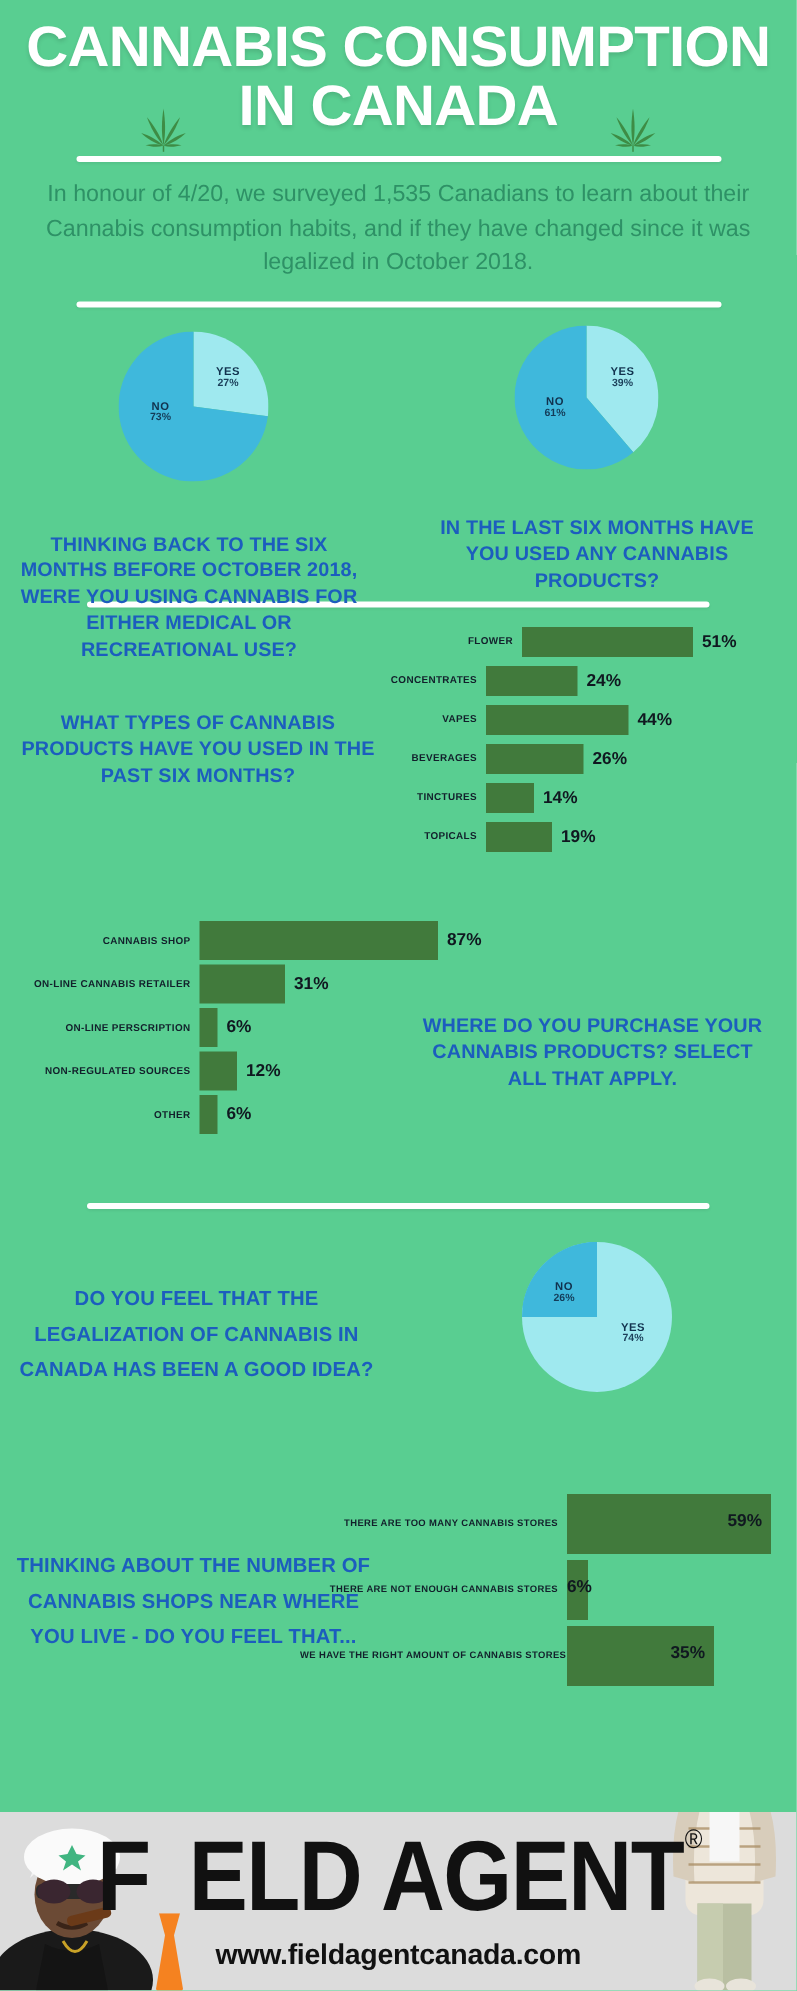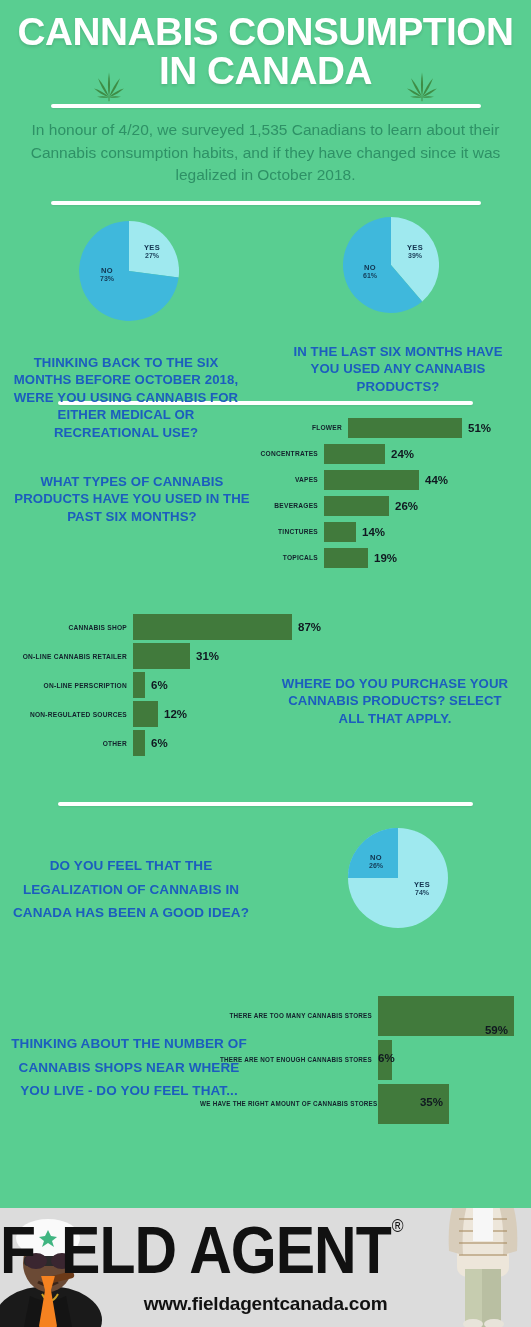--- a/index.html
+++ b/index.html
@@ -117,20 +117,21 @@
   .sec5 .chart { position:absolute; left:0; top:14px; }
   .sec5 .blabel { width:178px; padding-right:6px; font-size:6.3px; }
 
   
   .footer {
     position:absolute; left:0; bottom:0; width:531px; height:119px;
     background:#DCDCDC; overflow:hidden;
   }
   .fa-logo {
     position:absolute; left:0; right:0; top:14px;
+    text-align:center;
   }
   .fa-word {
     display:inline-block; position:relative;
     font-family:"Liberation Sans Narrow","Liberation Sans",sans-serif;
     font-weight:bold; font-size:59px; line-height:1; color:#111111;
     letter-spacing:-1px;
     transform:scaleY(1.12) scaleX(1.0);
   }
   .reg {
     font-size:16px; vertical-align:super; font-weight:normal;
@@ -348,32 +349,32 @@
   </div>
 </div>
 
 <div class="sec5 barsec">
   <div class="qtext">THINKING ABOUT THE NUMBER OF CANNABIS SHOPS NEAR WHERE YOU LIVE - DO YOU FEEL THAT...</div>
 
   <div class="chart">
     <div class="brow" style="height:44px;">
       <span class="blabel" style="margin-left:200px;">THERE ARE TOO MANY CANNABIS STORES</span>
       <span class="bbar" style="width:136px; height:40px; position:relative;">
-        <span class="bval inside" style="right:6px; top:28px;">59%</span>
+        <span class="bval inside" style="right:6px; top:12px;">59%</span>
       </span>
     </div>
     <div class="brow" style="height:44px;">
       <span class="blabel" style="margin-left:200px;">THERE ARE NOT ENOUGH CANNABIS STORES</span>
       <span class="bbar" style="width:14px; height:40px; position:relative;">
         <span class="bval inside" style="left:0px; top:12px;">6%</span>
       </span>
     </div>
     <div class="brow" style="height:44px;">
       <span class="blabel" style="margin-left:200px;">WE HAVE THE RIGHT AMOUNT OF CANNABIS STORES</span>
-      <span class="bbar" style="width:71px; height:40px; position:relative;text-align:right;">
+      <span class="bbar" style="width:98px; height:40px; position:relative;text-align:right;">
         <span class="bval inside" style="right:6px; top:12px;">35%</span>
       </span>
     </div>
   </div>
 </div>
 
 <div class="footer">
 
   <svg class="person snoop" viewBox="0 0 112 119">
     <ellipse cx="48" cy="112" rx="54" ry="34" fill="#1A1A1A"></ellipse>

